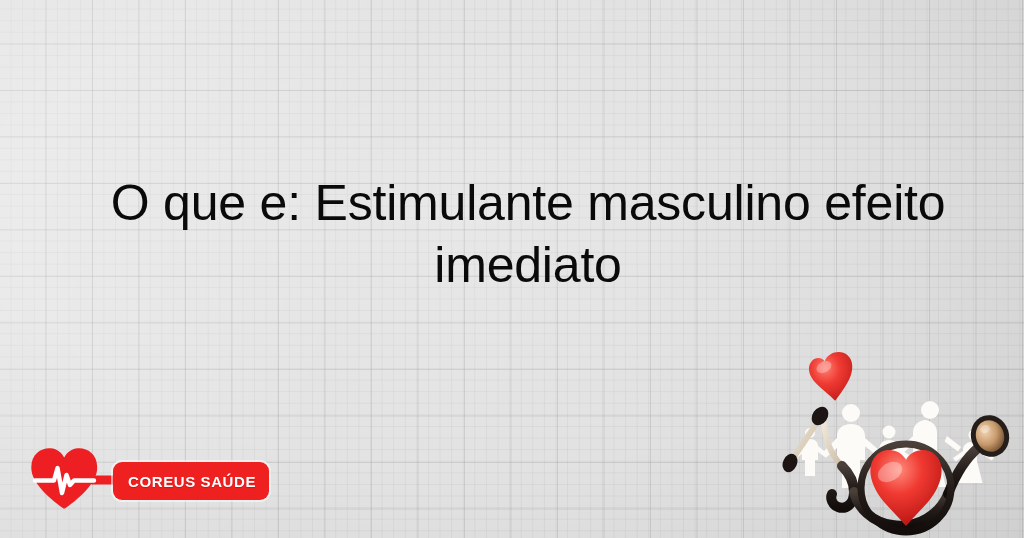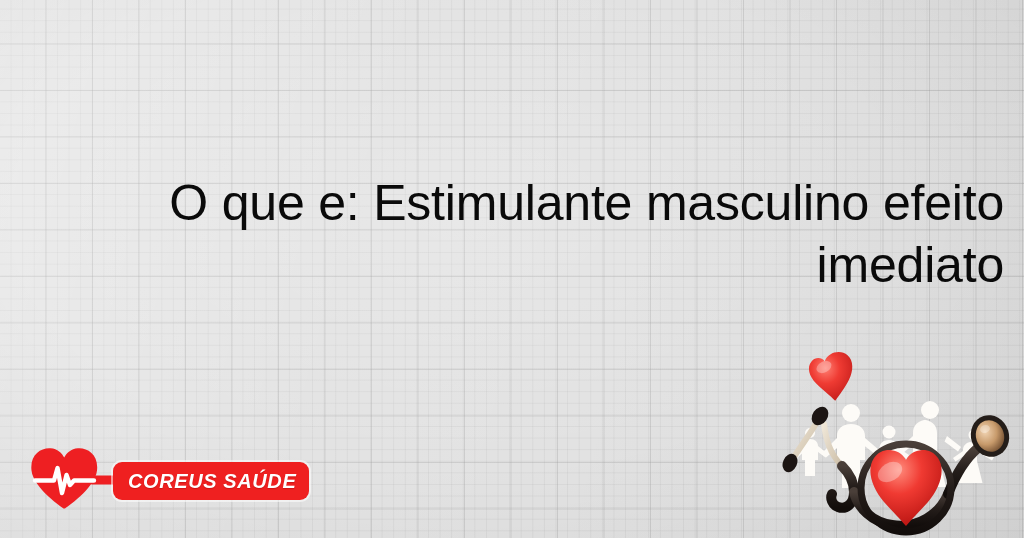--- a/index.html
+++ b/index.html
@@ -50,24 +50,24 @@
   .vignette {
     position: absolute;
     inset: 0;
     background: radial-gradient(ellipse at 45% 40%, rgba(255,255,255,0.18) 0%, rgba(0,0,0,0.00) 55%, rgba(0,0,0,0.05) 100%);
     pointer-events: none;
   }
 
   
   .headline {
     position: absolute;
-    left: 20px;
+    left: 36px;
     top: 172px;
     width: 984px;
-    text-align: right;
+    text-align: center;
     color: #0a0a0a;
     font-size: 50px;
     line-height: 62px;
     font-weight: 400;
     letter-spacing: -0.2px;
     font-family: "Liberation Sans", sans-serif;
     white-space: pre-wrap;
   }
 
   
@@ -92,23 +92,22 @@
     height: 38px;
     padding: 0 13px 0 15px;
     background: #ef2020;
     border-radius: 9px;
     display: flex;
     align-items: center;
     box-shadow: 0 0 0 2px rgba(255,255,255,0.55);
   }
   .brand-badge-text {
     color: #ffffff;
-    font-size: 20px;
+    font-size: 15px;
     font-weight: 700;
-    font-style: italic;
     letter-spacing: 0.6px;
     font-family: "Liberation Sans", sans-serif;
     white-space: nowrap;
     text-shadow: 0 1px 1px rgba(140,0,0,0.35);
   }
 
   
   .composite {
     position: absolute;
     left: 780px;

